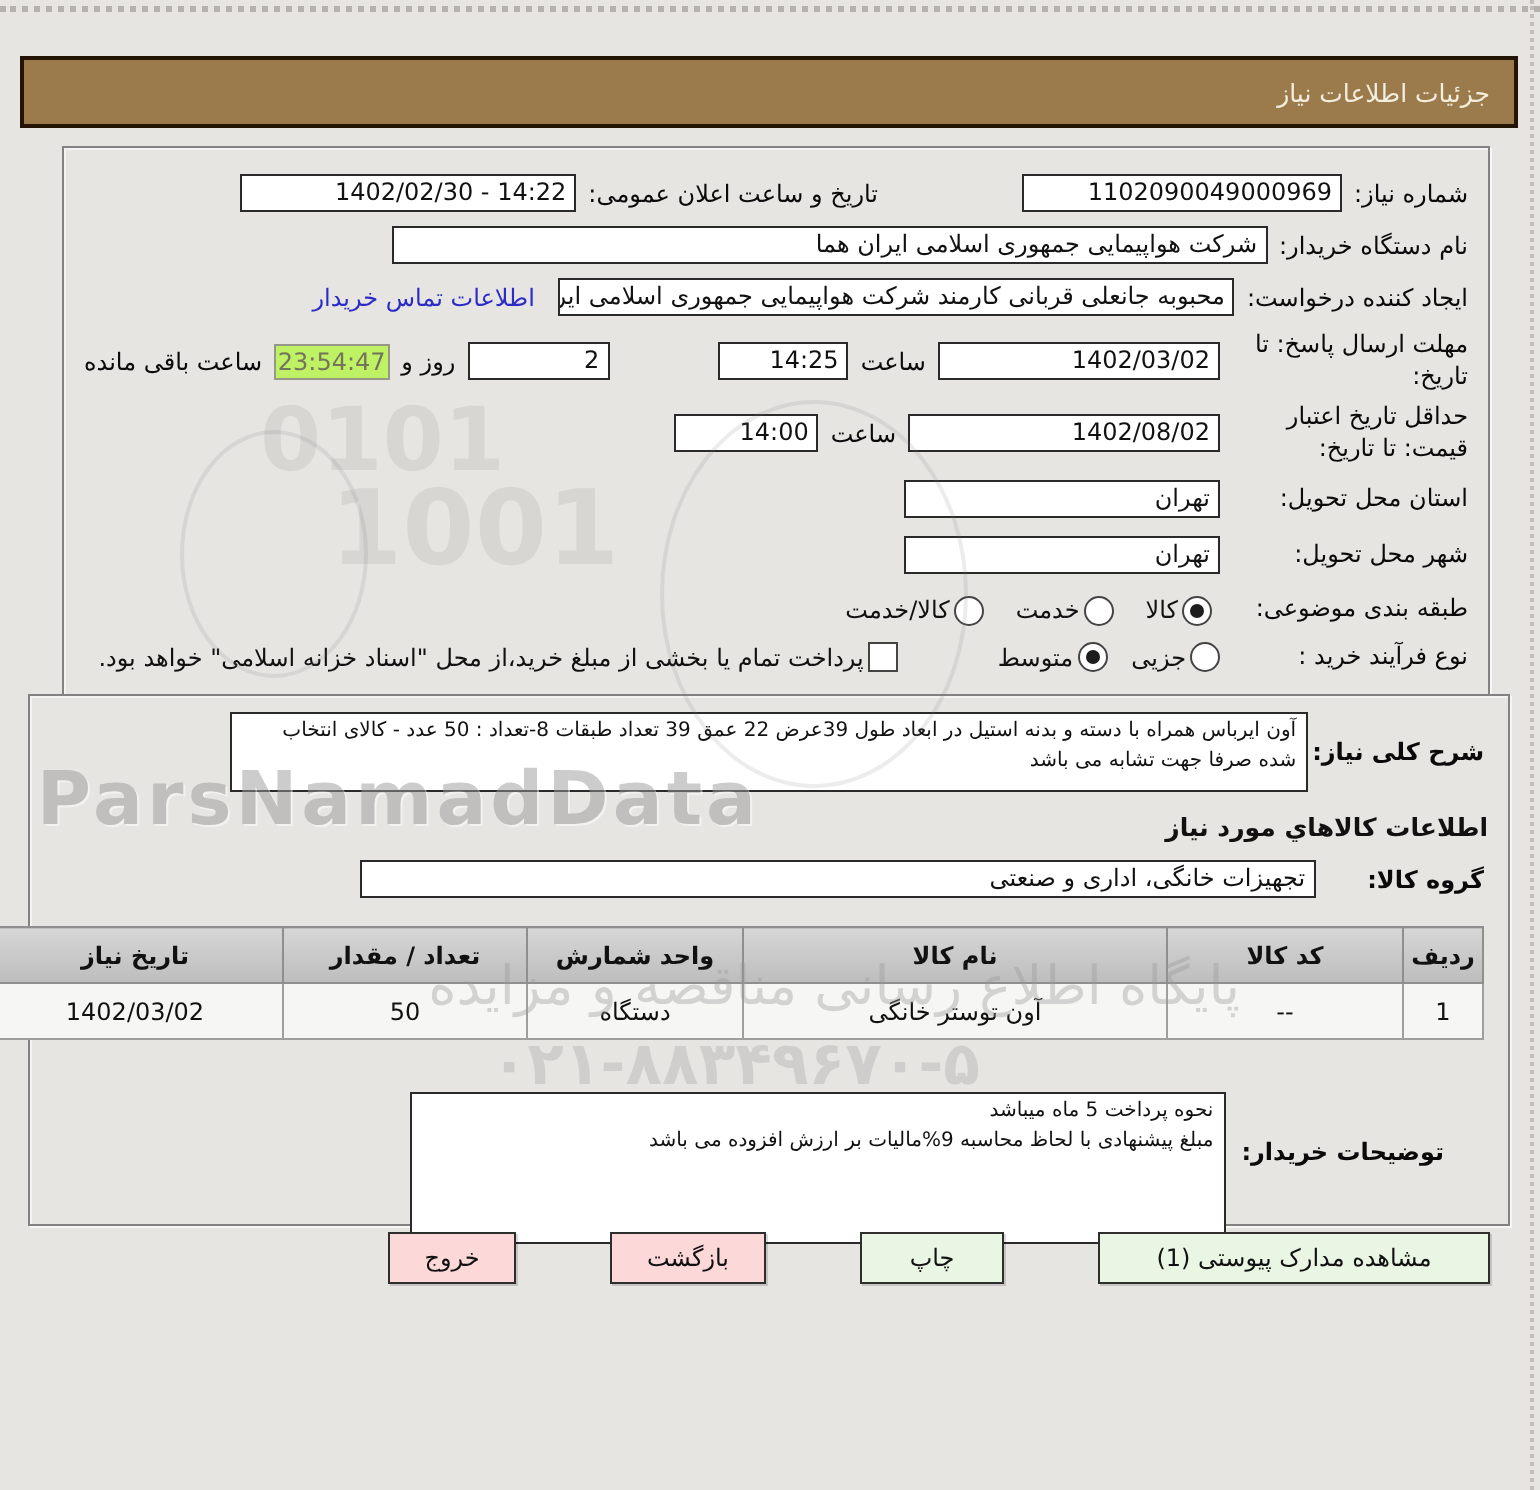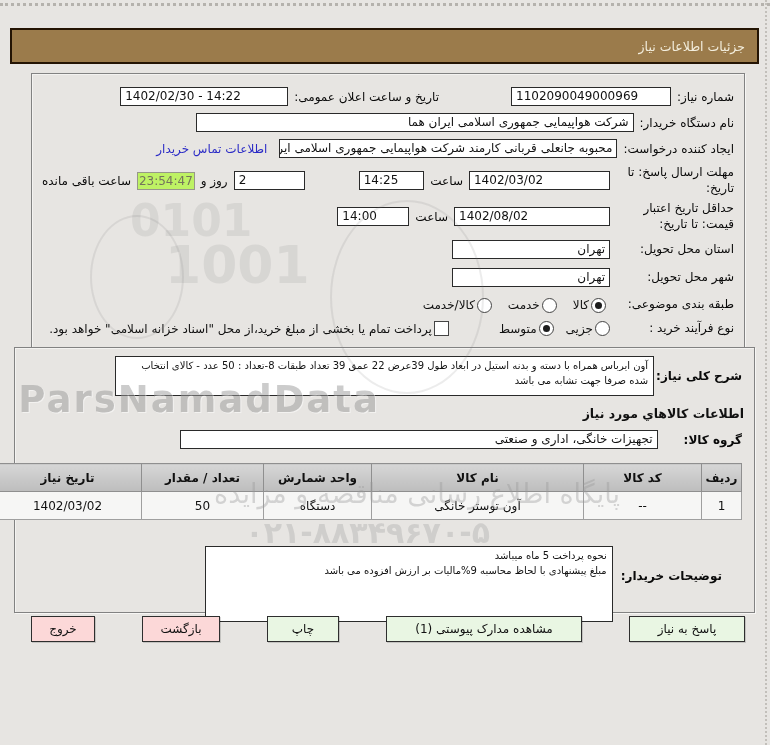--- a/index.html
+++ b/index.html
@@ -34,21 +34,21 @@
   .frow{display:flex;align-items:center;margin-bottom:7px;gap:6px;}
   .lbl{white-space:nowrap;color:#0a0a0a;}
   .lbl2{width:118px;flex:0 0 118px;line-height:1.3;white-space:normal;color:#0a0a0a;}
   .b{font-weight:bold;}
   .input{
     background:#fff;border:1px solid #2a2a2a;
     height:17px;line-height:17px;padding:0 4px;
     unicode-bidi:plaintext;text-align:right;
     overflow:hidden;white-space:nowrap;
   }
-  .center{text-align:left;}
+  .center{text-align:right;}
   .num{direction:ltr;unicode-bidi:plaintext;}
   .countdown{
     background:#bef264;border:1px solid #97978a;color:#74745c;
     height:16px;line-height:16px;width:62px;text-align:center;
     direction:ltr;
   }
   .link{color:#2b2bc6;cursor:pointer;white-space:nowrap;}
   .spacer{flex:0 0 auto;}
 
   .radio{width:13px;height:13px;border:1px solid #444;border-radius:50%;
@@ -264,18 +264,17 @@
     </div>
   </div>
 
 </div>
 
 <div class="wm wm-latin">ParsNamadData</div>
 <div class="wm wm-fa1">پایگاه اطلاع رسانی مناقصه و مزایده</div>
 <div class="wm wm-fa2">۰۲۱-۸۸۳۴۹۶۷۰-۵</div>
 
 <div class="btnbar">
-  <span class="btn green" style="min-width:88px">پاسخ به نیاز</span>
   <span class="btn green" style="min-width:168px">مشاهده مدارک پیوستی (1)</span>
   <span class="btn green" style="min-width:44px">چاپ</span>
   <span class="btn pink" style="min-width:50px">بازگشت</span>
   <span class="btn pink" style="min-width:36px">خروج</span>
 </div>
 
 </body></html>

